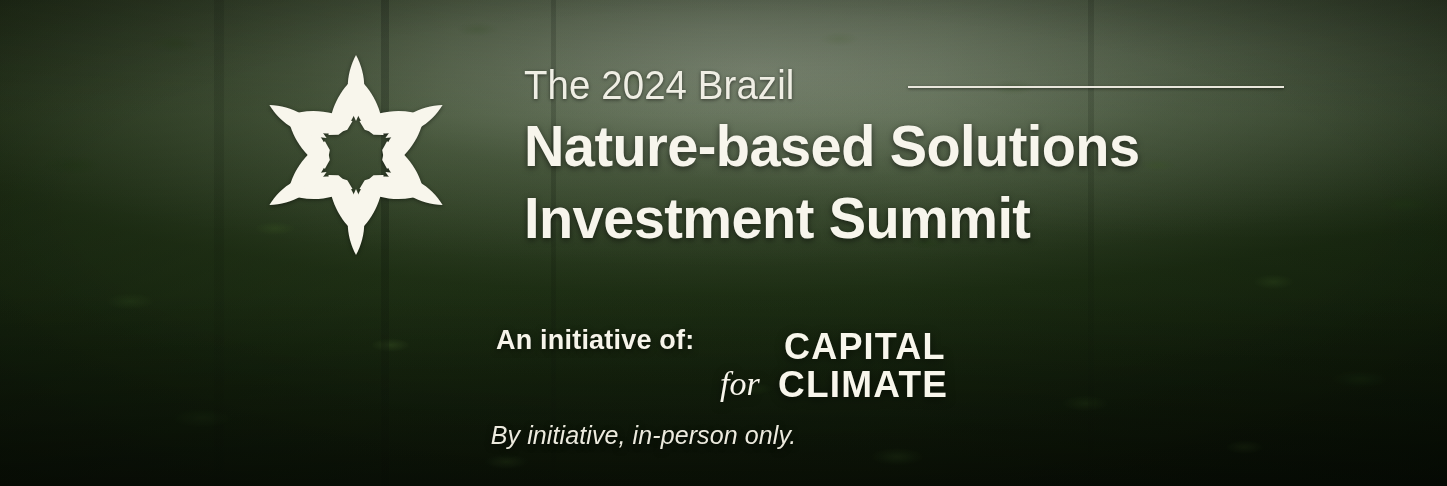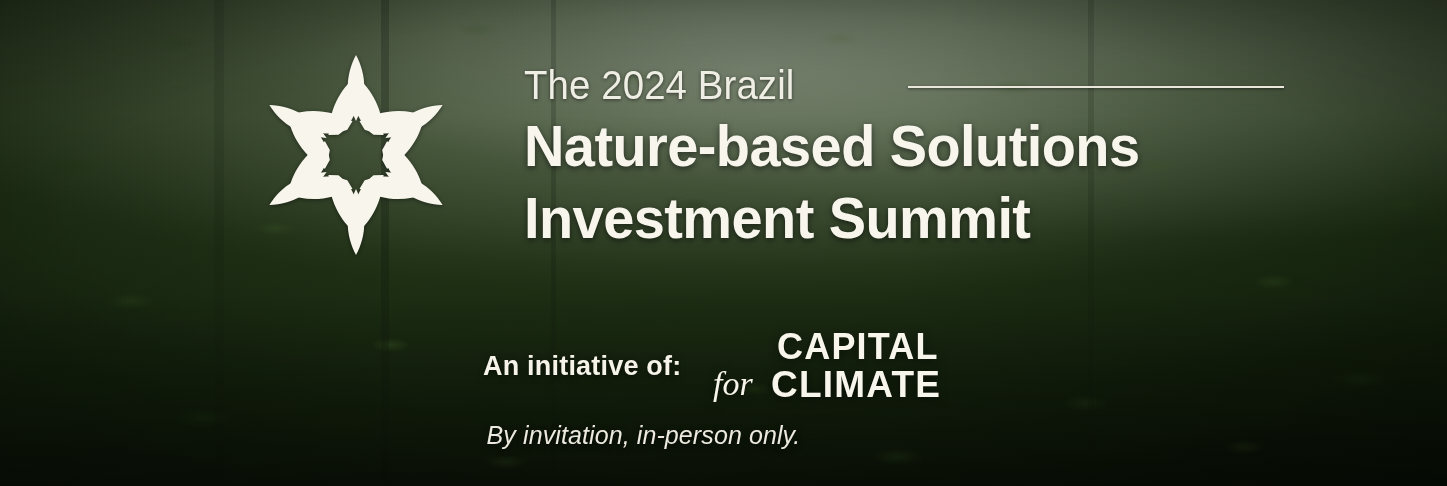--- a/index.html
+++ b/index.html
@@ -134,24 +134,23 @@
     margin-top:4px;
     text-shadow:0 2px 7px rgba(0,0,0,.55);
     transform:scaleX(.965);
     transform-origin:left center;
     white-space:nowrap;
   }
 
   
   .initiative{
     position:absolute;
-    left:483px; top:325px;
+    left:496px; top:325px;
     display:flex;
-    align-items:center;
-    gap:28px;
+    gap:22px;
   }
   .initiative-label{
     color:#f6f4ea;
     font-size:27px;
     font-weight:700;
     letter-spacing:.2px;
     white-space:nowrap;
     text-shadow:0 2px 6px rgba(0,0,0,.6);
   }
   .cfc{
@@ -238,17 +237,17 @@
       <div class="cfc">
         <svg viewBox="0 0 276 82" xmlns="http://www.w3.org/2000/svg" aria-hidden="true">
           <text id="cfc-capital" x="68" y="34" font-family="'Liberation Sans', sans-serif" font-size="36" font-weight="700" letter-spacing="1.2" fill="#f8f6ec">CAPITAL</text>
           <text id="cfc-for" x="4" y="70" font-family="'Liberation Serif', serif" font-size="34" font-style="italic" font-weight="400" fill="#f8f6ec">for</text>
           <text id="cfc-climate" x="62" y="72" font-family="'Liberation Sans', sans-serif" font-size="37" font-weight="700" letter-spacing="1.2" fill="#f8f6ec">CLIMATE</text>
         </svg>
       </div>
     </div>
 
     <div class="tagline">
-      <span>By invitation, in-person only.</span>
+      <span>By initiative, in-person only.</span>
     </div>
 
   </div>
 </div>
 
 </body></html>

